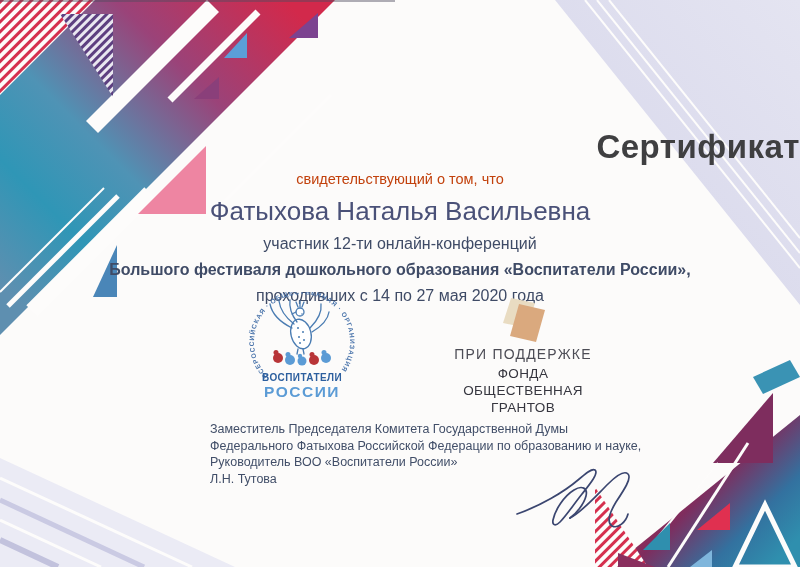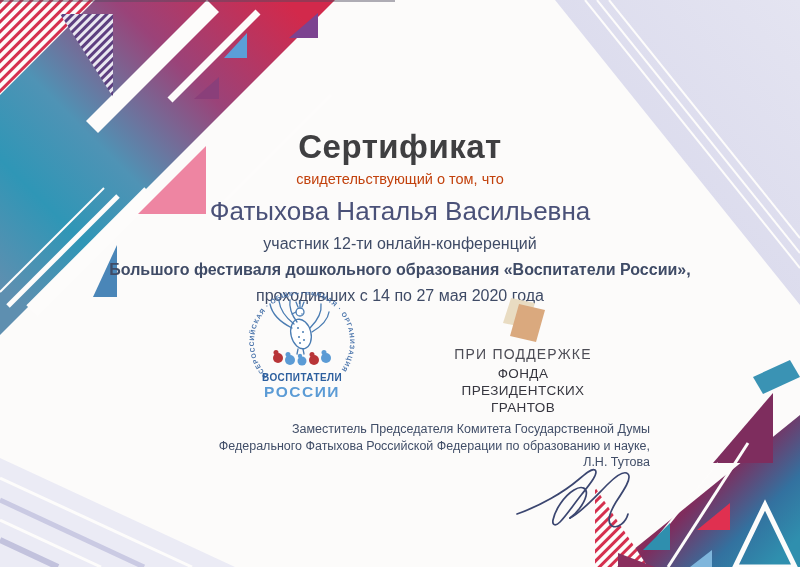--- a/index.html
+++ b/index.html
@@ -10,34 +10,34 @@
     -webkit-font-smoothing:antialiased;
   }
   .deco{position:absolute;pointer-events:none;}
   .deco.tl{left:0;top:0;}
   .deco.tr{left:440px;top:0;}
   .deco.bl{left:0;top:440px;}
   .deco.br{left:550px;top:347px;}
   .scan-edge{position:absolute;left:0;top:0;width:395px;height:2px;background:rgba(80,75,95,.45);}
 
   .txt{position:absolute;left:0;width:800px;text-align:center;}
-  .title{top:128px;font-size:33px;font-weight:bold;letter-spacing:.5px;color:#3f3f41;}
+  .title{top:128px;font-size:33px;font-weight:bold;letter-spacing:.5px;color:#3f3f41;text-align:right;}
   .subtitle{top:171px;font-size:14.5px;color:#c2410c;}
   .name{top:196px;font-size:26px;color:#4a5178;}
   .body-line{font-size:16px;color:#3f4b66;}
   .bl1{top:235px;} .bl2{top:261px;font-weight:bold;} .bl3{top:287px;}
   .footer{top:534px;font-size:18px;color:#5a6480;margin-top:44px;}
 
   .emblem{position:absolute;left:240px;top:292px;width:124px;height:122px;}
   .grants{position:absolute;left:448px;top:294px;width:150px;text-align:center;}
   .grants-icon{display:block;margin:0 auto;}
   .grants-support{margin-top:0;font-size:14px;letter-spacing:1.2px;color:#4c4c55;}
   .grants-name{margin-top:3px;font-size:13.5px;font-weight:normal;letter-spacing:.4px;color:#36363f;line-height:17px;}
 
-  .sig-block{position:absolute;left:210px;top:421px;width:440px;font-size:12.5px;line-height:16.5px;color:#414e68;text-align:right;}
+  .sig-block{position:absolute;left:210px;top:421px;width:440px;font-size:12.5px;line-height:16.5px;color:#414e68;text-align:left;}
   .autograph{position:absolute;left:512px;top:452px;}
 </style>
 </head>
 <body>
 
 <div class="cert">
 
   <svg class="deco tl" width="360" height="360" viewBox="0 0 360 360">
     <defs>
       <linearGradient id="gA" x1="85%" y1="0%" x2="0%" y2="85%">
@@ -181,28 +181,29 @@
   </svg>
 
   <div class="grants">
     <svg class="grants-icon" width="56" height="52" viewBox="0 0 56 52">
       <polygon points="16,4 40,9 32,34 8,29" fill="#e9dcc2"></polygon>
       <polygon points="24,10 50,16 41,48 15,42" fill="#daa97e"></polygon>
     </svg>
     <div class="grants-support">ПРИ ПОДДЕРЖКЕ</div>
     <div class="grants-name">
       <div>ФОНДА</div>
-      <div>ПРЕЗИДЕНТСКИХ</div>
+      <div>ОБЩЕСТВЕННАЯ</div>
       <div>ГРАНТОВ</div>
     </div>
   </div>
 
   <div class="sig-block">
     <div>Заместитель Председателя Комитета Государственной Думы</div>
     <div>Федерального Фатыхова Российской Федерации по образованию и науке,</div>
+    <div>Руководитель ВОО «Воспитатели России»</div>
     <div>Л.Н. Тутова</div>
   </div>
 
   <svg class="autograph" width="140" height="85" viewBox="0 0 140 85">
     <g fill="none" stroke="#3b4670" stroke-width="1.7" stroke-linecap="round">
       <path d="M 5,62 C 28,54 52,40 66,28 C 74,21 80,16 83,18 C 87,21 78,32 70,42 C 62,52 54,64 48,70 C 44,74 40,74 41,68 C 43,58 52,44 62,38 C 70,33 76,36 74,44 C 72,52 64,62 58,66"></path>
       <path d="M 58,66 C 70,60 84,44 96,32 C 104,24 112,18 116,22 C 120,26 112,38 104,50 C 98,60 94,70 100,74 C 106,77 114,70 116,62"></path>
     </g>
   </svg>
 

